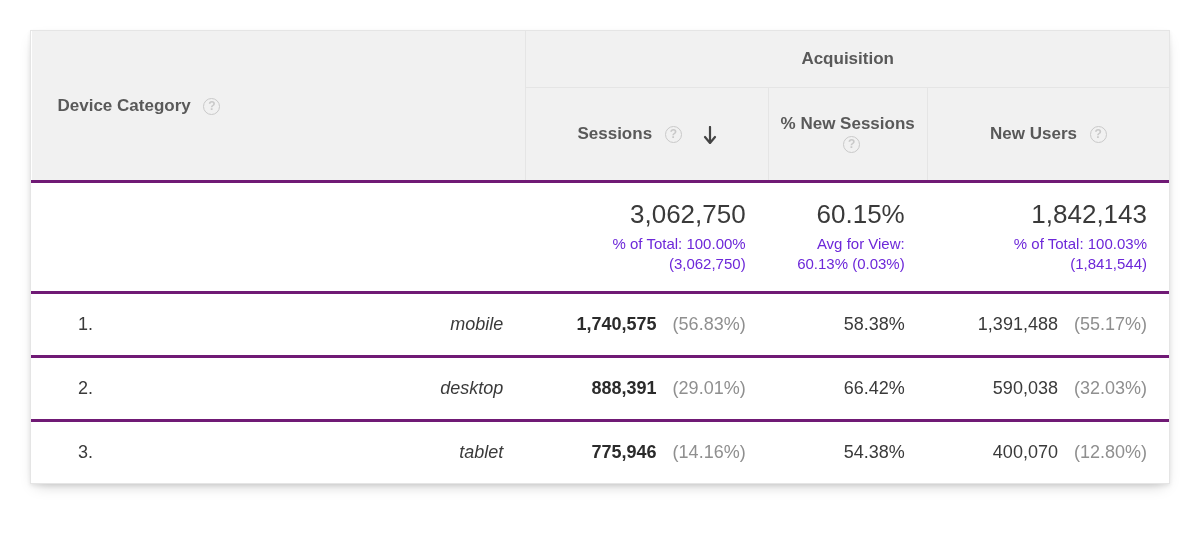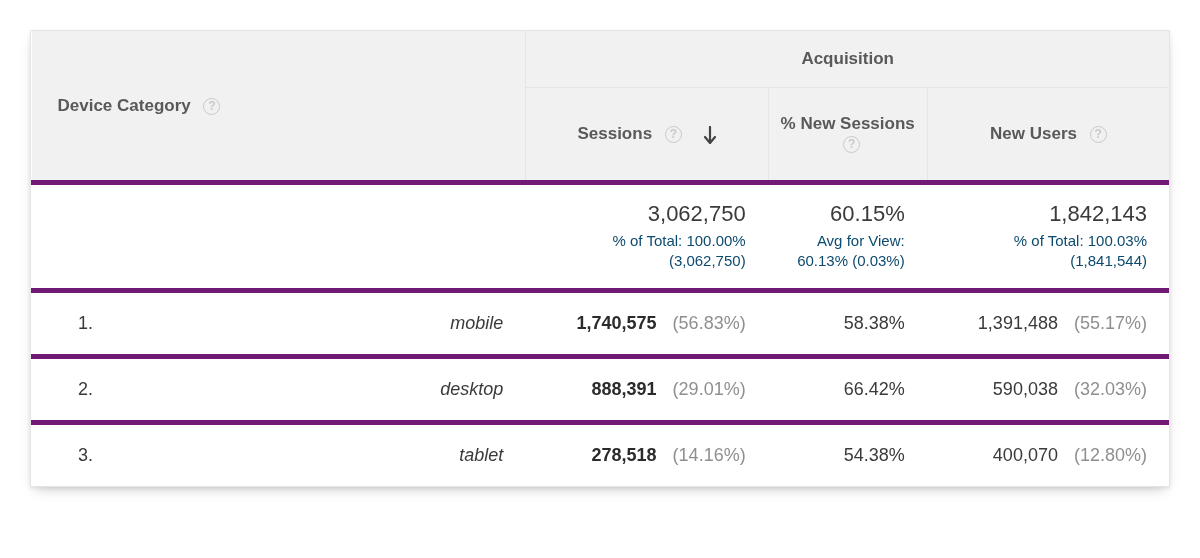--- a/index.html
+++ b/index.html
@@ -21,21 +21,21 @@
       width: 1155px;
       background: #fff;
       border: 1px solid #e5e5e5;
       box-shadow: 0 6px 14px -6px rgba(0,0,0,.25), 0 2px 4px rgba(0,0,0,.07);
     }
     table {
       border-collapse: collapse;
       width: 100%;
     }
     th, td {
-      border-bottom: 5px solid #701a75;
+      border-bottom: 3px solid #701a75;
     }
     thead th {
       background: #f1f1f1;
       color: #595959;
       font-size: 17px;
       font-weight: 700;
     }
     th.device {
       text-align: left;
       padding: 0 26px;
@@ -84,29 +84,29 @@
     tr.summary td {
       padding: 16px 22px 16px 10px;
       text-align: right;
       border-left: 1px solid #ffffff;
       vertical-align: top;
     }
     tr.summary td.blank {
       border-right: 1px solid #ffffff;
     }
     .big {
-      font-size: 22px;
+      font-size: 26px;
       color: #3a3a3a;
       display: block;
       margin-bottom: 4px;
     }
     .sub {
       display: block;
       font-size: 15px;
-      color: #0c4a6e;
+      color: #6d28d9;
       line-height: 1.35;
     }
     
     tr.row td {
       padding: 20px 22px;
       font-size: 18px;
       color: #3a3a3a;
       border-left: 1px solid #ffffff;
     }
     tr.row td.idx {
@@ -215,21 +215,21 @@
         <td class="num">
           <span>590,038</span>
           <span class="pct">(32.03%)</span>
         </td>
       </tr>
 
       <tr class="row">
         <td class="idx">3.</td>
         <td class="name">tablet</td>
         <td class="num">
-          <span class="strong">278,518</span>
+          <span class="strong">775,946</span>
           <span class="pct">(14.16%)</span>
         </td>
         <td class="num">54.38%</td>
         <td class="num">
           <span>400,070</span>
           <span class="pct">(12.80%)</span>
         </td>
       </tr>
 
     </tbody>

